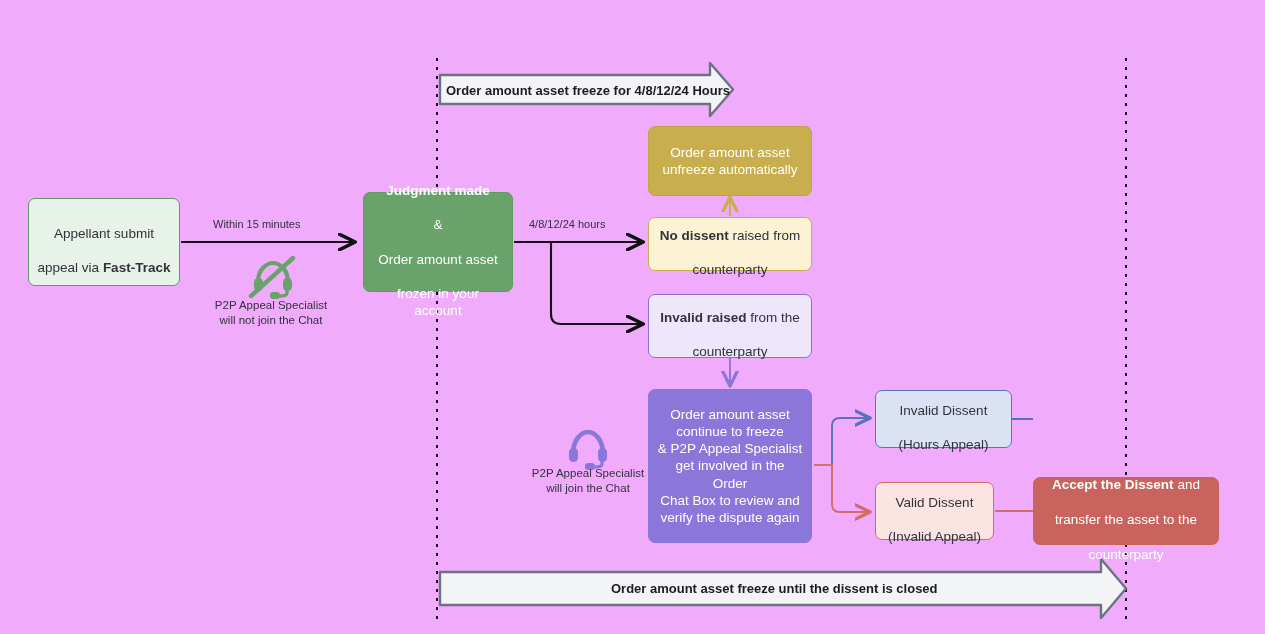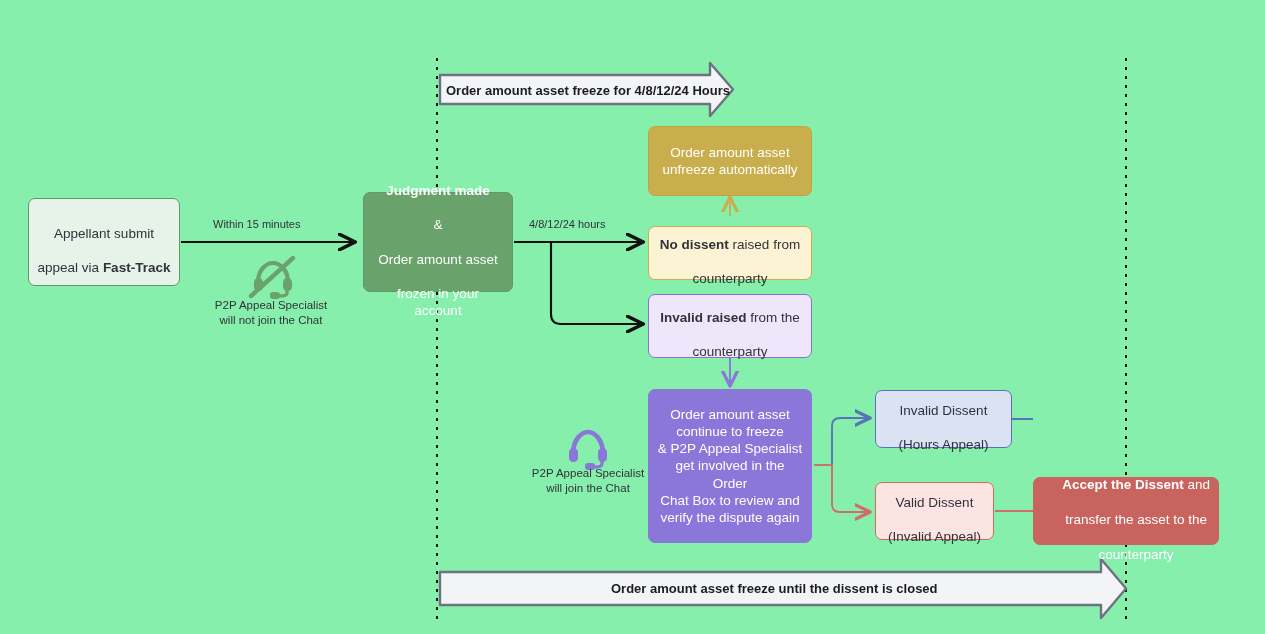--- a/index.html
+++ b/index.html
@@ -4,21 +4,21 @@
 <style>
   html, body {
     margin: 0;
     padding: 0;
     background: #ffffff;
   }
   #canvas {
     position: relative;
     width: 1265px;
     height: 634px;
-    background: #86efac;
+    background: #f0abfc;
     font-family: "Liberation Sans", sans-serif;
     overflow: hidden;
   }
   .node {
     position: absolute;
     box-sizing: border-box;
     display: flex;
     align-items: center;
     justify-content: center;
     text-align: center;
@@ -43,21 +43,20 @@
   }
   .n-gold-solid {
     background: #c9ae4d;
     border: 1.6px solid #c0a444;
     color: #ffffff;
   }
   .n-gold-light {
     background: #fcf3d4;
     border: 1.6px solid #c9ae4d;
     color: #32323a;
-    margin-top: 9px;
   }
   .n-purple-light {
     background: #eee7fb;
     border: 1.6px solid #8b6fd6;
     color: #32323a;
   }
   .n-purple-solid {
     background: #8b76d9;
     border: 1.6px solid #8b76d9;
     color: #ffffff;
@@ -74,21 +73,20 @@
   }
   .n-red-light {
     background: #fbe4e2;
     border: 1.6px solid #cf6d66;
     color: #32323a;
   }
   .n-red-solid {
     background: #c8635e;
     border: 1.6px solid #c8635e;
     color: #ffffff;
-    justify-content: flex-end;
   }
 
   .edge-label {
     position: absolute;
     font-size: 11px;
     color: #32323a;
     white-space: nowrap;
   }
   .icon-caption {
     position: absolute;

